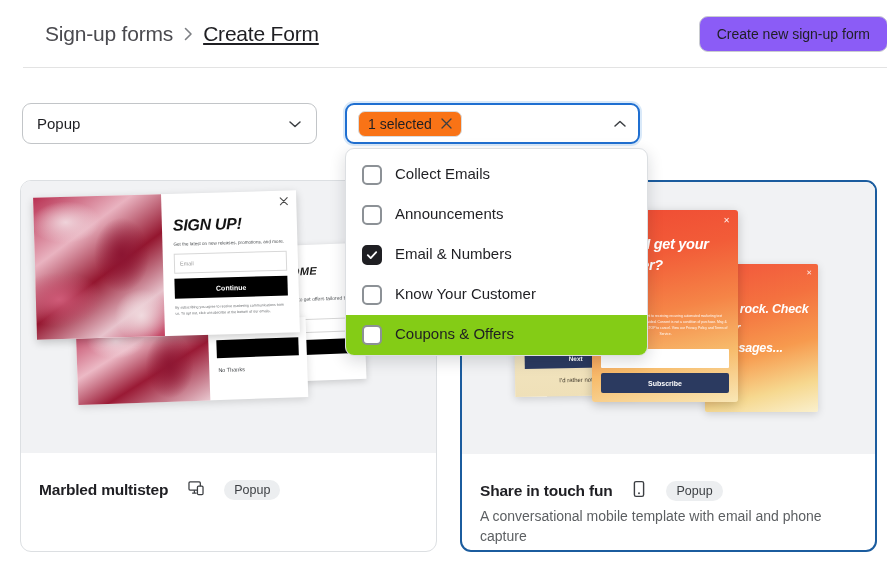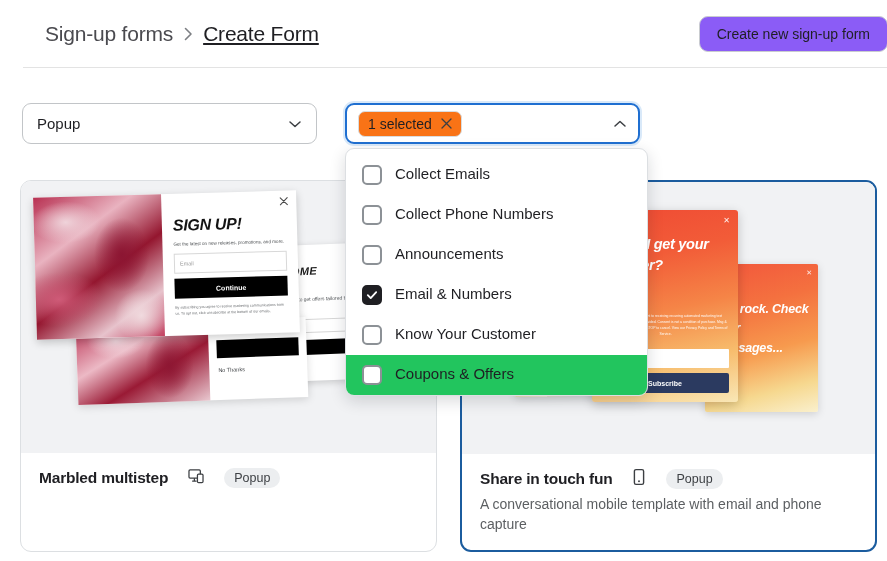--- a/index.html
+++ b/index.html
@@ -60,42 +60,42 @@
   .dropdown {
     position: absolute; left: 0; top: 45px; width: 303px;
     background: #fff; border: 1px solid #dcdfe2; border-radius: 9px;
     box-shadow: 0 5px 16px rgba(20,25,35,0.16);
     padding: 6px 0 0 0; overflow: hidden; z-index: 50;
   }
   .opt {
     display: flex; align-items: flex-start; gap: 13px;
     padding: 10px 14px 10px 16px; cursor: pointer; font-size: 15px; color: #1f1f23;
   }
-  .opt.hover { background: #22c55e; }
+  .opt.hover { background: #84cc16; }
   .cb {
     width: 20px; height: 20px; border-radius: 5px; border: 2px solid #8c9196;
     background: #fff; flex: none; display: flex; align-items: center; justify-content: center;
   }
   .cb.on { background: #1f1f23; border-color: #1f1f23; }
   .cb svg { display: none; }
   .cb.on svg { display: block; }
 
   
   .cards { position: absolute; left: 20px; top: 180px; display: flex; gap: 23px; }
   .card {
     width: 417px; height: 372px; border-radius: 11px; background: #fff;
     border: 1px solid #dcdfe2; overflow: hidden; display: flex; flex-direction: column;
     cursor: pointer;
   }
   .card.selected { border: 2px solid #1b5c9e; }
   .preview {
     height: 272px; background: #f1f2f4; position: relative; overflow: hidden;
   }
   .card-body { padding: 14px 18px 0 18px; }
-  .card-title-row { display: flex; align-items: center; gap: 19px; }
+  .card-title-row { display: flex; align-items: center; gap: 19px; margin-top: 12px; }
   .card-title { font-size: 15.5px; font-weight: bold; color: #1f1f23; letter-spacing: -0.2px; }
   .badge {
     background: #eceef0; color: #3c3f43; border-radius: 11px;
     padding: 3px 10px; font-size: 12.5px;
   }
   .card-desc { margin-top: 4px; font-size: 14px; color: #5c5f62; line-height: 1.45; max-width: 375px; }
 
   
   .pv1-back {
     position: absolute; left: 122px; top: 66px; width: 221px; height: 136px;
@@ -262,26 +262,20 @@
             </svg>
         </span>
       </div>
 
       <div class="dropdown">
         <div class="opt">
           <span class="cb">
             
           </span>
           <span>Collect Emails</span>
-        </div>
-        <div class="opt">
-          <span class="cb">
-            
-          </span>
-          <span>Collect Phone Numbers</span>
         </div>
         <div class="opt">
           <span class="cb">
             
           </span>
           <span>Announcements</span>
         </div>
         <div class="opt">
           <span class="cb on">
             <svg width="12" height="12" viewBox="0 0 12 12" fill="none">

